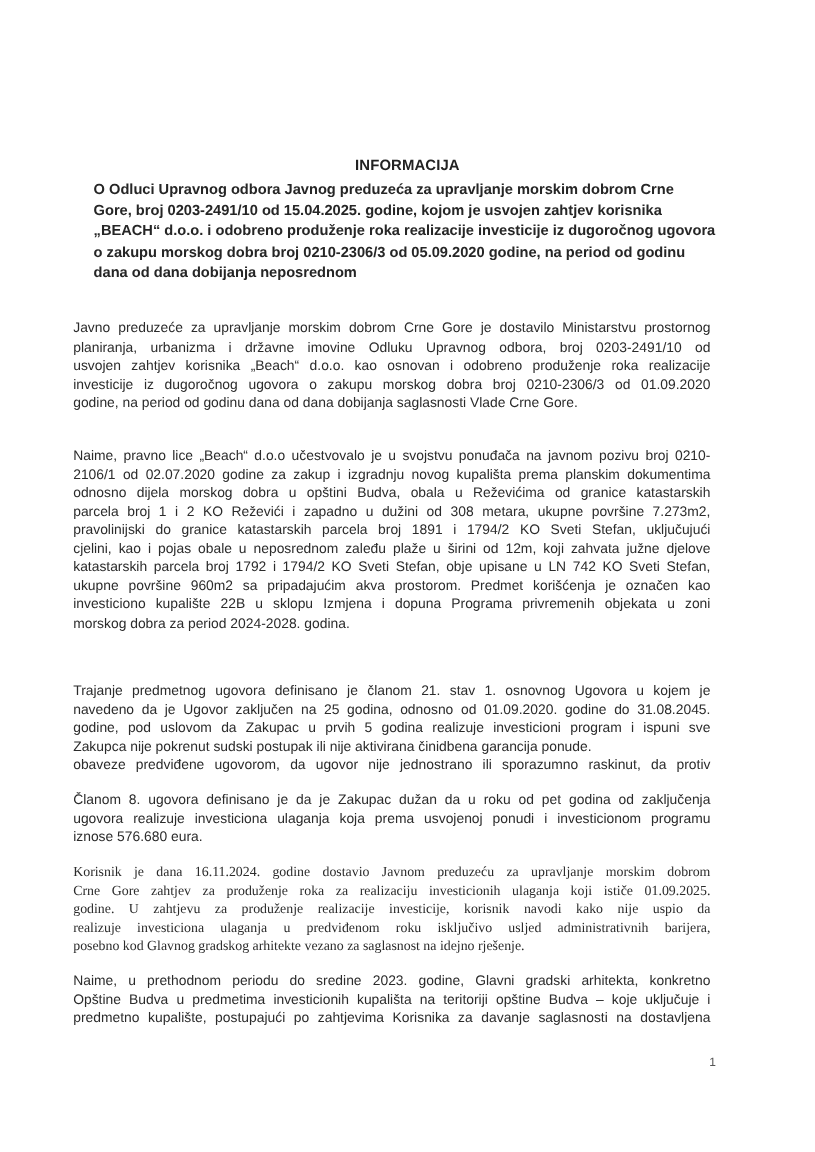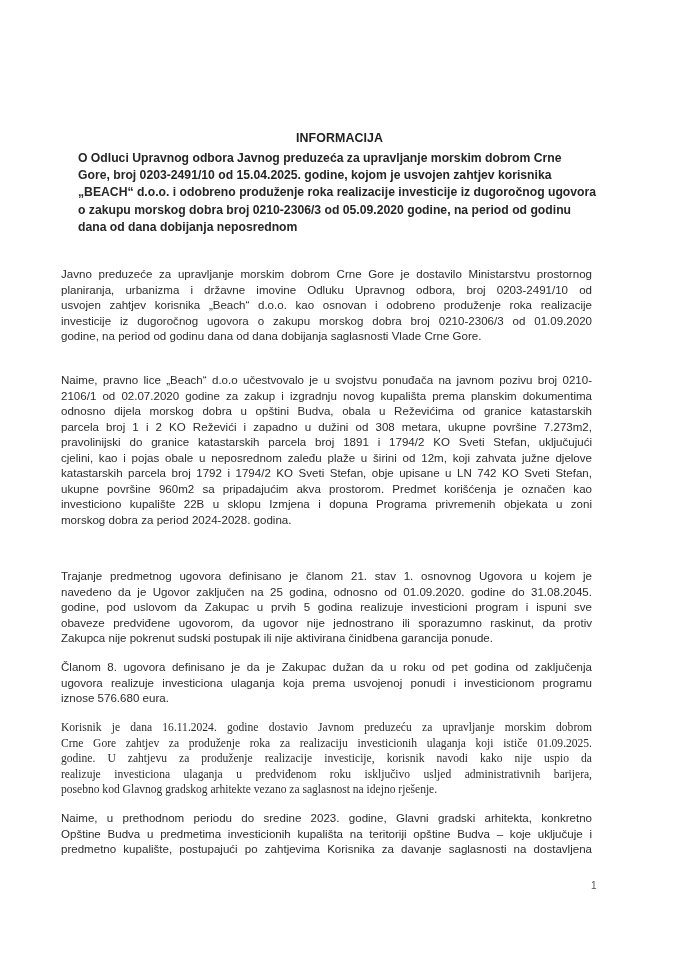--- a/index.html
+++ b/index.html
@@ -45,22 +45,22 @@
     <span class="ln">katastarskih parcela broj 1792 i 1794/2 KO Sveti Stefan, obje upisane u LN 742 KO Sveti Stefan,</span>
     <span class="ln">ukupne površine 960m2 sa pripadajućim akva prostorom. Predmet korišćenja je označen kao</span>
     <span class="ln">investiciono kupalište 22B u sklopu Izmjena i dopuna Programa privremenih objekata u zoni</span>
     <span class="ln last">morskog dobra za period 2024-2028. godina.</span>
   </div>
 
   <div class="body-text" style="top:569px;">
     <span class="ln">Trajanje predmetnog ugovora definisano je članom 21. stav 1. osnovnog Ugovora u kojem je</span>
     <span class="ln">navedeno da je Ugovor zaključen na 25 godina, odnosno od 01.09.2020. godine do 31.08.2045.</span>
     <span class="ln">godine, pod uslovom da Zakupac u prvih 5 godina realizuje investicioni program i ispuni sve</span>
+    <span class="ln last">Zakupca nije pokrenut sudski postupak ili nije aktivirana činidbena garancija ponude.</span>
     <span class="ln">obaveze predviđene ugovorom, da ugovor nije jednostrano ili sporazumno raskinut, da protiv</span>
-    <span class="ln last">Zakupca nije pokrenut sudski postupak ili nije aktivirana činidbena garancija ponude.</span>
   </div>
 
   <div class="body-text" style="top:660px;">
     <span class="ln">Članom 8. ugovora definisano je da je Zakupac dužan da u roku od pet godina od zaključenja</span>
     <span class="ln">ugovora realizuje investiciona ulaganja koja prema usvojenoj ponudi i investicionom programu</span>
     <span class="ln last">iznose 576.680 eura.</span>
   </div>
 
   <div class="body-text" style="top:720px;font-family:Liberation Serif, serif;">
     <span class="ln">Korisnik je dana 16.11.2024. godine dostavio Javnom preduzeću za upravljanje morskim dobrom</span>

